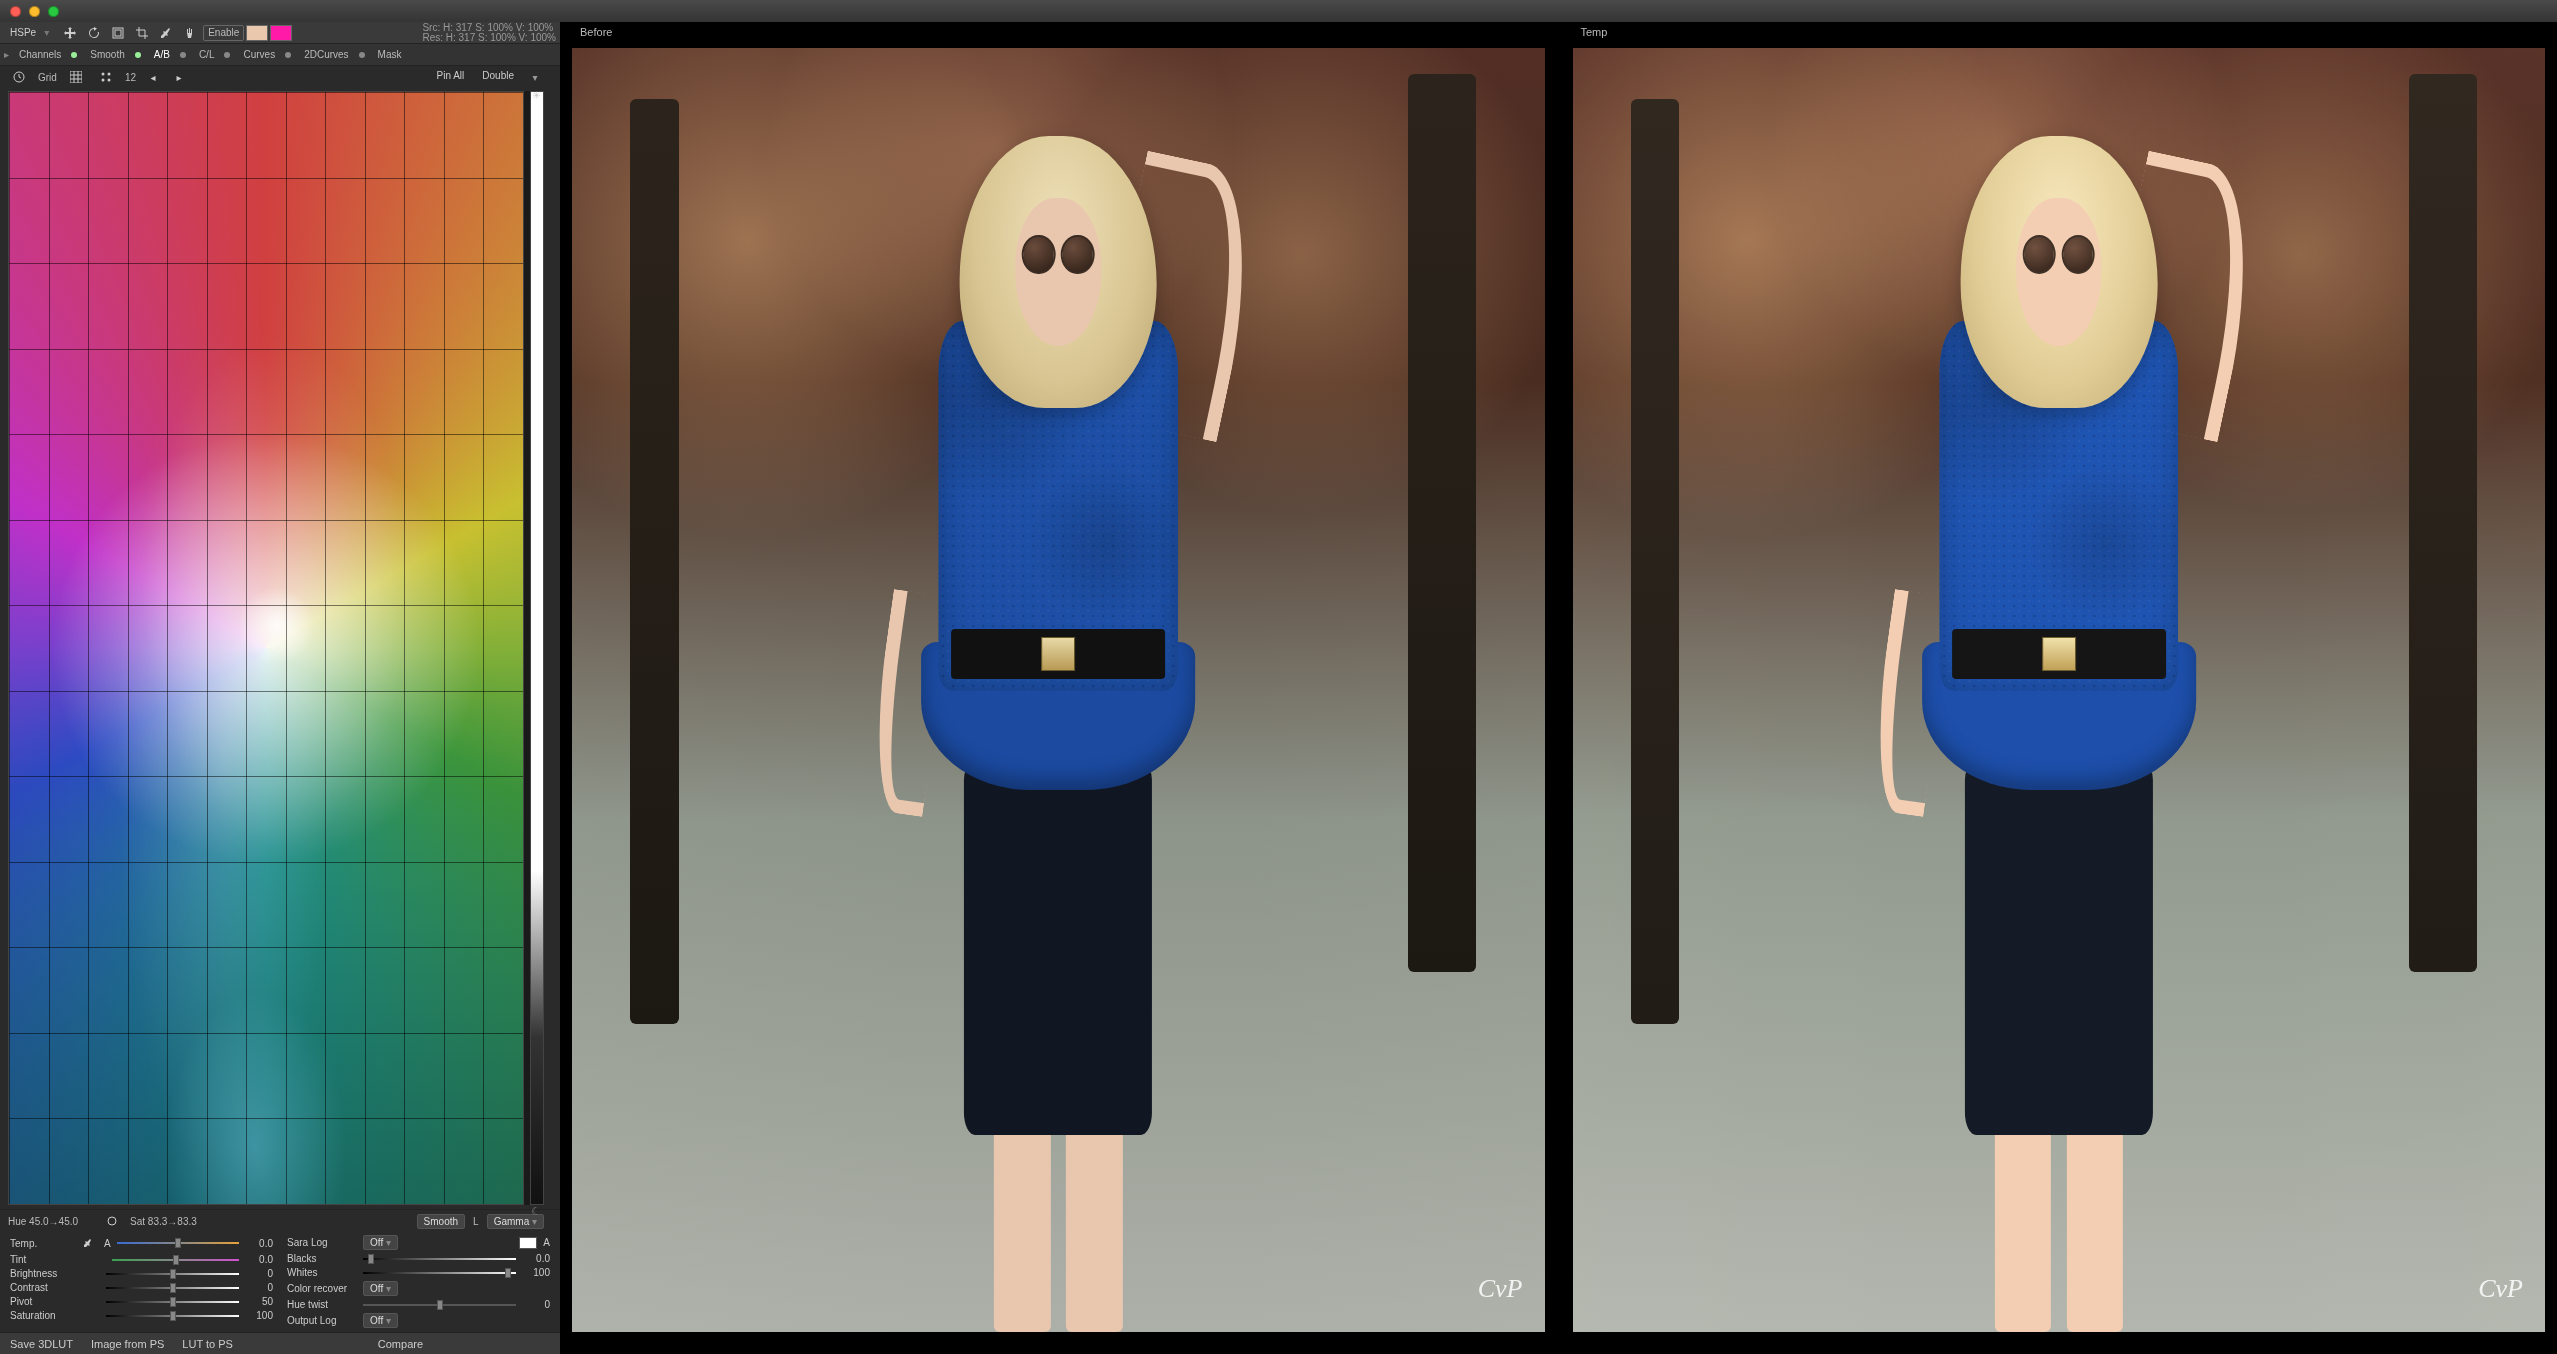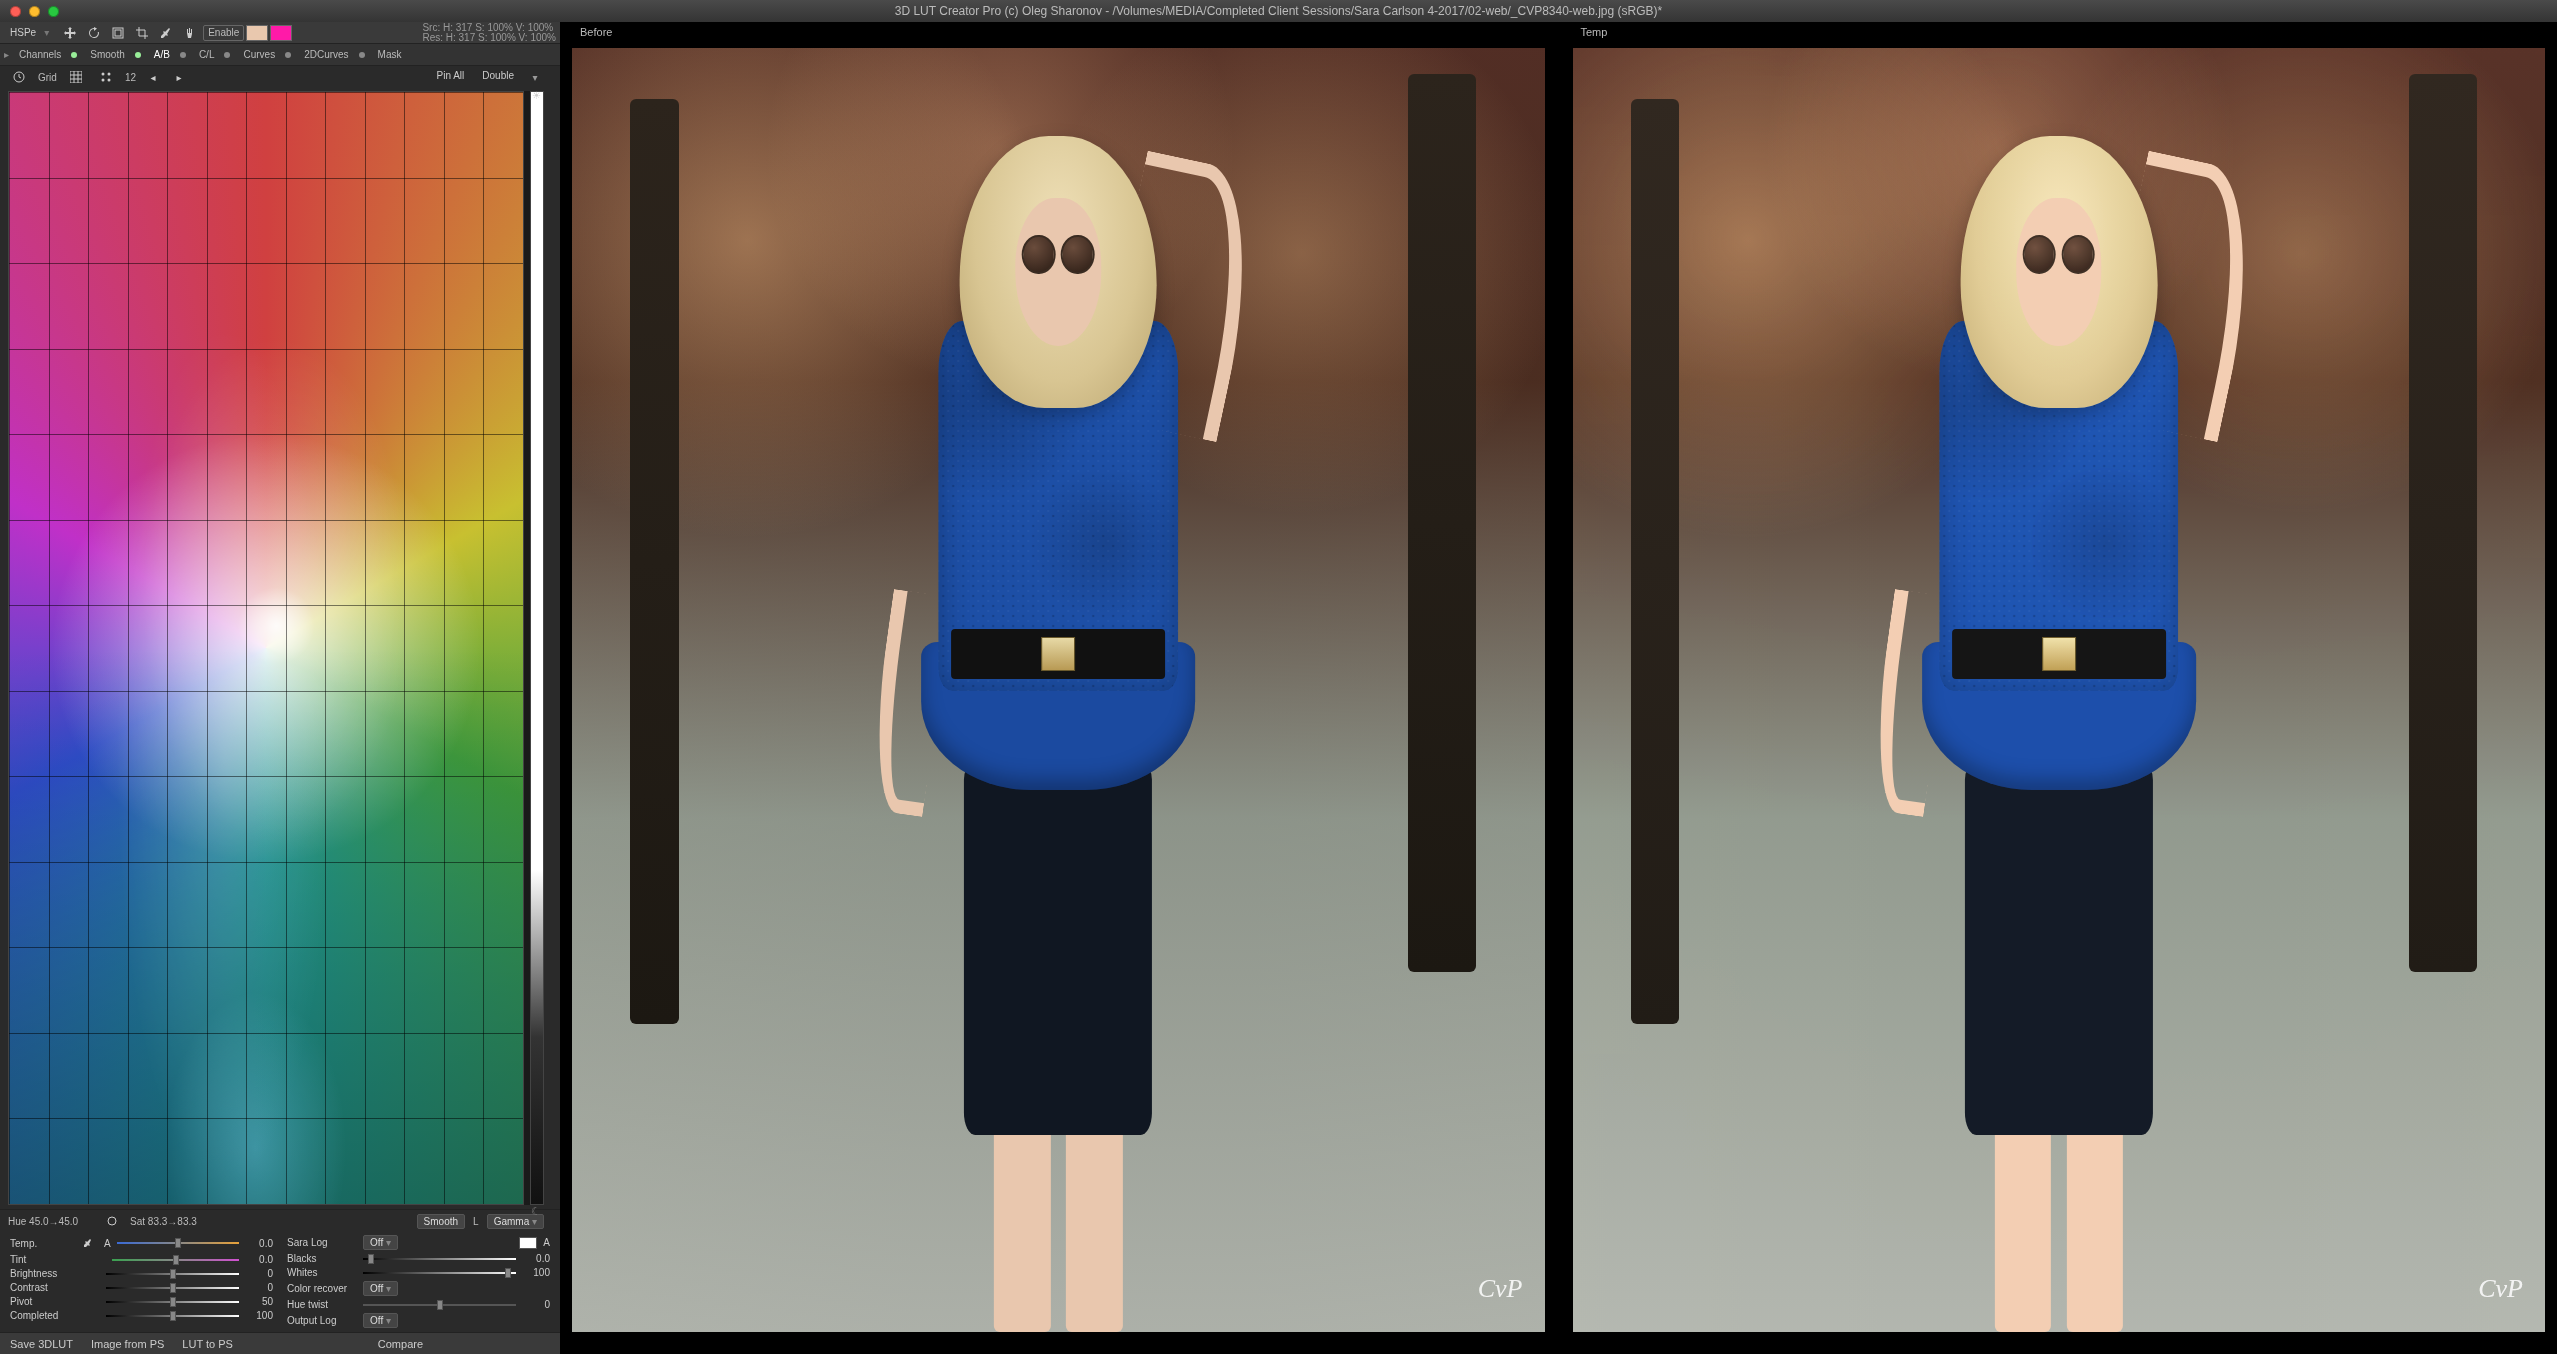--- a/index.html
+++ b/index.html
@@ -120,21 +120,20 @@
 </style>
 </head>
 <body>
 
 <div class="titlebar">
   <div class="traffic">
     <div class="tl" style="background:#ff5f57"></div>
     <div class="tl" style="background:#ffbd2e"></div>
     <div class="tl" style="background:#28c940"></div>
   </div>
-  <div class="title-text">3D LUT Creator Pro (c) Oleg Sharonov - /Volumes/MEDIA/Completed Client Sessions/Sara Carlson 4-2017/02-web/_CVP8340-web.jpg (sRGB)*</div>
 </div>
 
 <div class="main">
 
   <div class="left-panel">
 
     <div class="toolbar-row">
       <span class="chip">HSPe</span>
       <span style="color:#777">▾</span>
       <span style="width:6px"></span>
@@ -299,21 +298,21 @@
         <div class="srow">
           <span class="lab">Pivot</span>
           <span style="width:22px"></span>
           <div class="slider">
               <div class="track gray"></div>
               <div class="thumb" style="left:50%"></div>
             </div>
           <span class="val">50</span>
         </div>
         <div class="srow">
-          <span class="lab">Completed</span>
+          <span class="lab">Saturation</span>
           <span style="width:22px"></span>
           <div class="slider">
               <div class="track gray"></div>
               <div class="thumb" style="left:50%"></div>
             </div>
           <span class="val">100</span>
         </div>
       </div>
 
       <div class="sliders-col">

